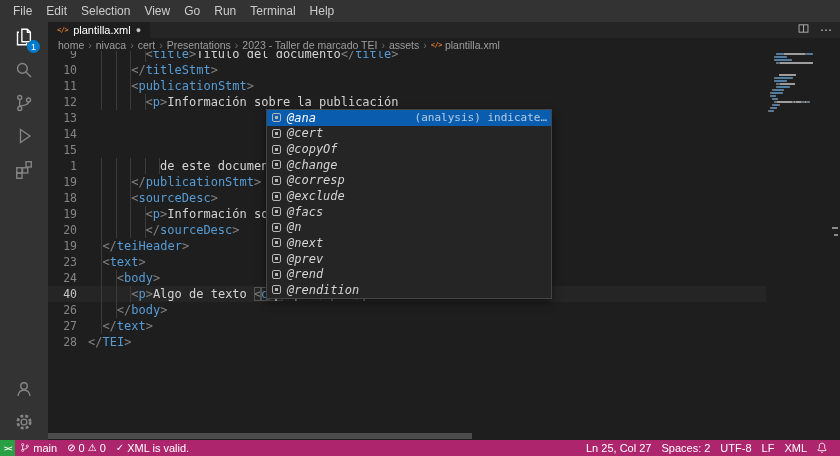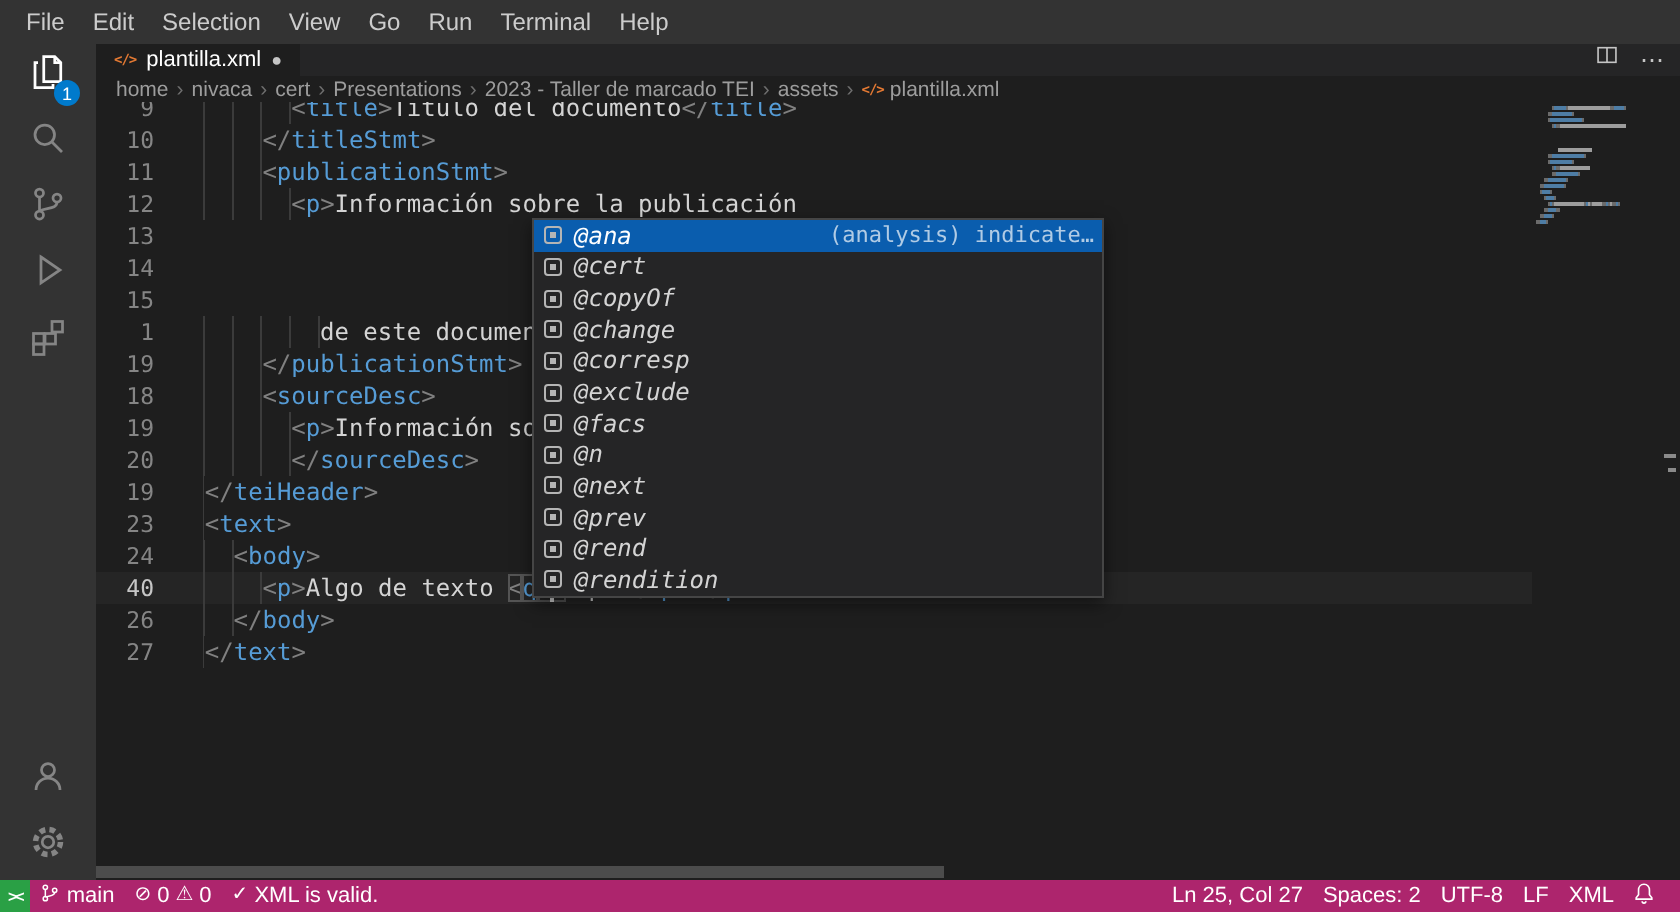--- a/index.html
+++ b/index.html
@@ -301,20 +301,25 @@
         </div>
         <div class="code-row">
           <span class="ln">26</span>
           <span class="indent" style="width: 28.8px;"></span>
           <span class="code"><span class="tk-p">&lt;/</span><span class="tk-t">body</span><span class="tk-p">&gt;</span></span>
         </div>
         <div class="code-row">
           <span class="ln">27</span>
           <span class="indent" style="width: 14.4px;"></span>
           <span class="code"><span class="tk-p">&lt;/</span><span class="tk-t">text</span><span class="tk-p">&gt;</span></span>
+        </div>
+        <div class="code-row">
+          <span class="ln">28</span>
+          <span class="indent" style="width: 0px;"></span>
+          <span class="code"><span class="tk-p">&lt;/</span><span class="tk-t">TEI</span><span class="tk-p">&gt;</span></span>
         </div>
       </div>
 
     <div class="minimap">
         <div class="mm-row"><span class="mm-seg mm-sp" style="width: 8.4px;"></span><span class="mm-seg mm-p" style="width: 1.05px;"></span><span class="mm-seg mm-t" style="width: 5.25px;"></span><span class="mm-seg mm-p" style="width: 1.05px;"></span><span class="mm-seg mm-x" style="width: 21px;"></span><span class="mm-seg mm-p" style="width: 2.1px;"></span><span class="mm-seg mm-t" style="width: 5.25px;"></span><span class="mm-seg mm-p" style="width: 1.05px;"></span></div>
         <div class="mm-row"><span class="mm-seg mm-sp" style="width: 6.3px;"></span><span class="mm-seg mm-p" style="width: 2.1px;"></span><span class="mm-seg mm-t" style="width: 9.45px;"></span><span class="mm-seg mm-p" style="width: 1.05px;"></span></div>
         <div class="mm-row"><span class="mm-seg mm-sp" style="width: 6.3px;"></span><span class="mm-seg mm-p" style="width: 1.05px;"></span><span class="mm-seg mm-t" style="width: 15.75px;"></span><span class="mm-seg mm-p" style="width: 1.05px;"></span></div>
         <div class="mm-row"><span class="mm-seg mm-sp" style="width: 8.4px;"></span><span class="mm-seg mm-p" style="width: 1.05px;"></span><span class="mm-seg mm-t" style="width: 1.05px;"></span><span class="mm-seg mm-p" style="width: 1.05px;"></span><span class="mm-seg mm-x" style="width: 33.6px;"></span></div>
         <div class="mm-row"><span class="mm-seg mm-sp" style="width: 0px;"></span></div>
         <div class="mm-row"><span class="mm-seg mm-sp" style="width: 0px;"></span></div>

